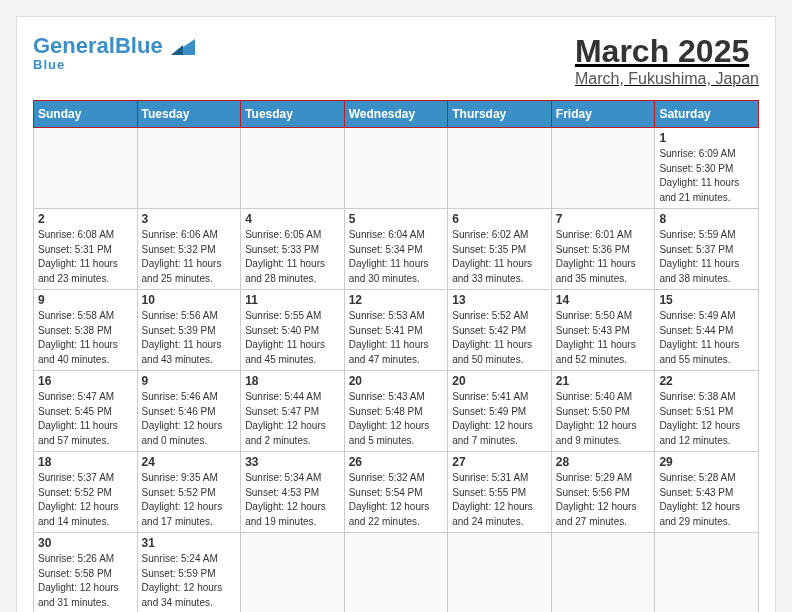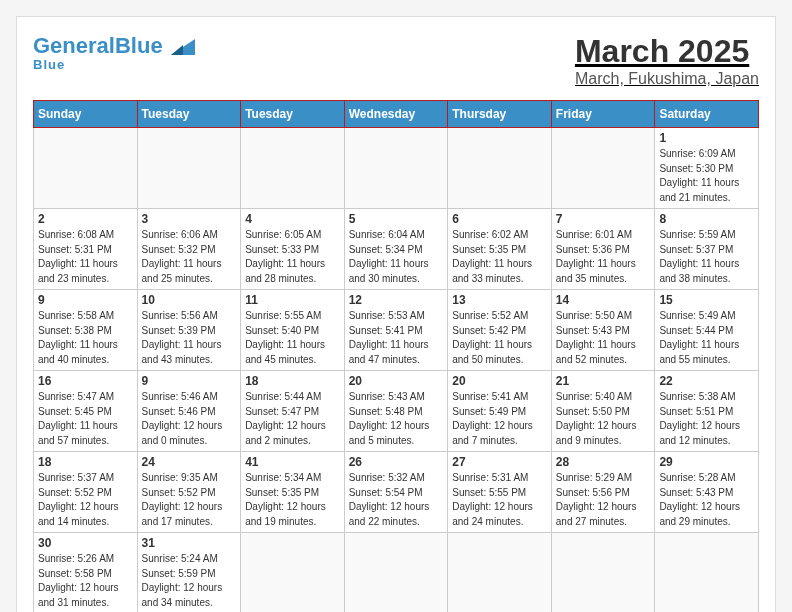--- a/index.html
+++ b/index.html
@@ -277,23 +277,23 @@
 Sunset: 5:52 PM
 Daylight: 12 hours and 14 minutes.</div>
           </td>
           <td>
             <span class="day-num">24</span>
             <div class="day-info">Sunrise: 9:35 AM
 Sunset: 5:52 PM
 Daylight: 12 hours and 17 minutes.</div>
           </td>
           <td>
-            <span class="day-num">41</span>
+            <span class="day-num">33</span>
             <div class="day-info">Sunrise: 5:34 AM
-Sunset: 5:35 PM
+Sunset: 4:53 PM
 Daylight: 12 hours and 19 minutes.</div>
           </td>
           <td>
             <span class="day-num">26</span>
             <div class="day-info">Sunrise: 5:32 AM
 Sunset: 5:54 PM
 Daylight: 12 hours and 22 minutes.</div>
           </td>
           <td>
             <span class="day-num">27</span>

